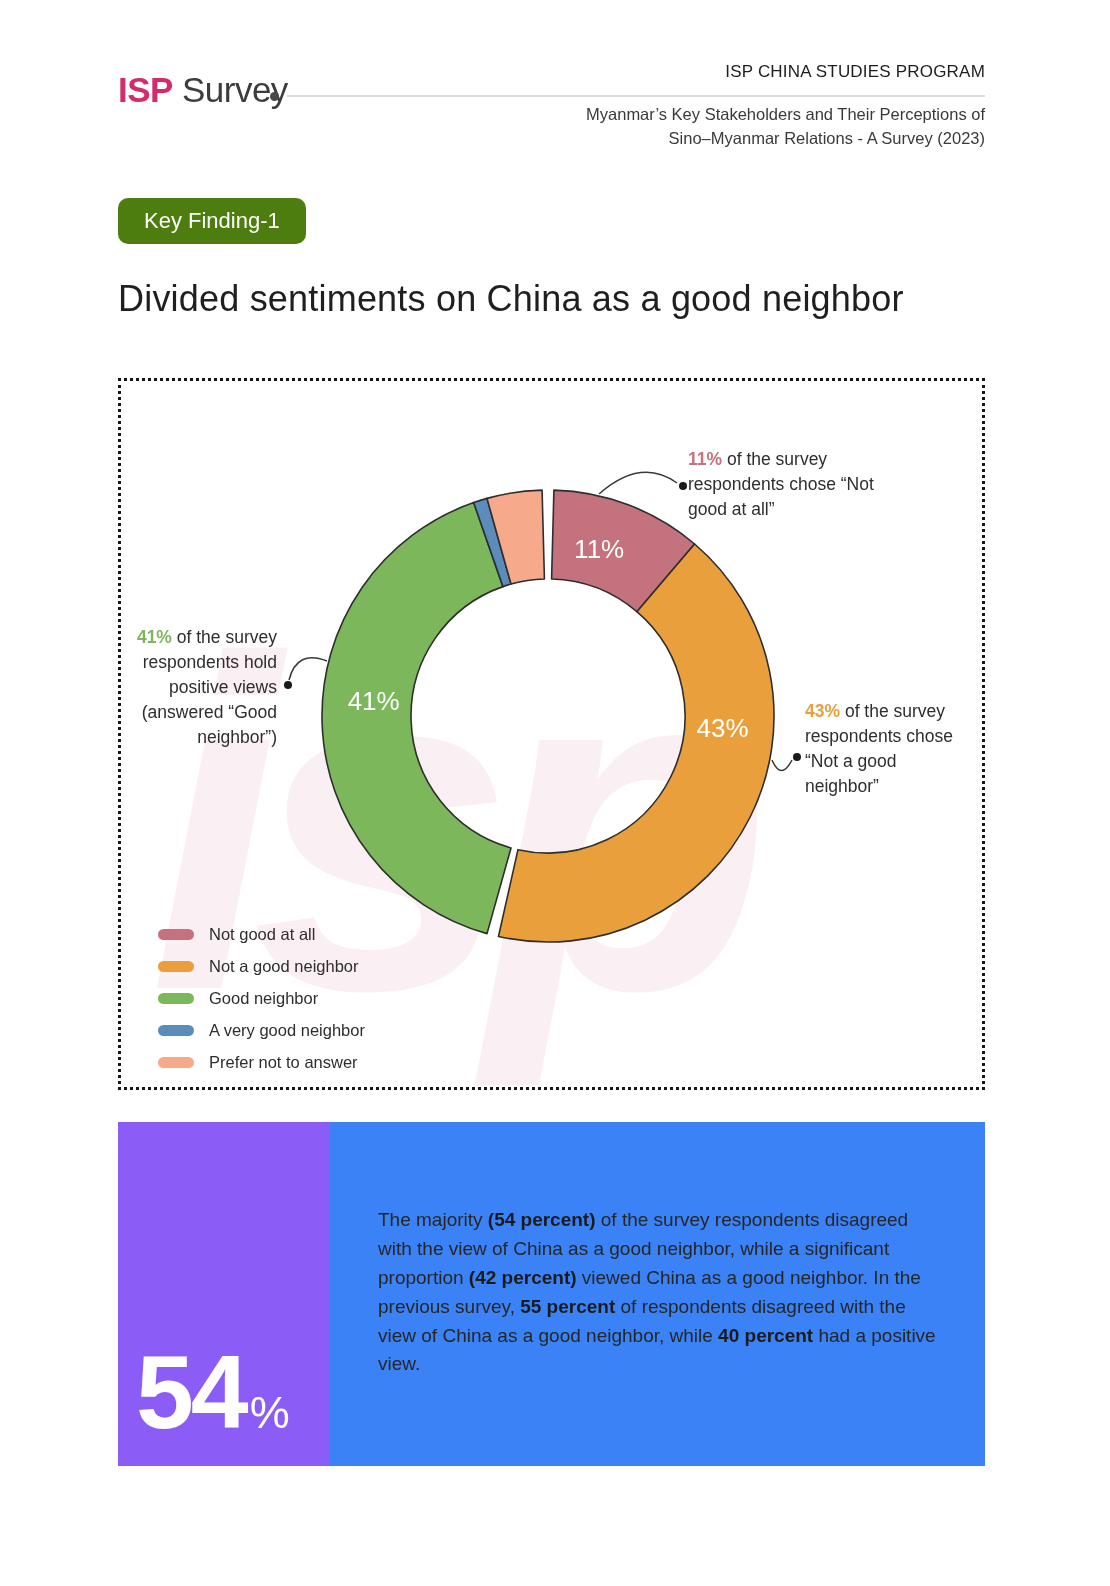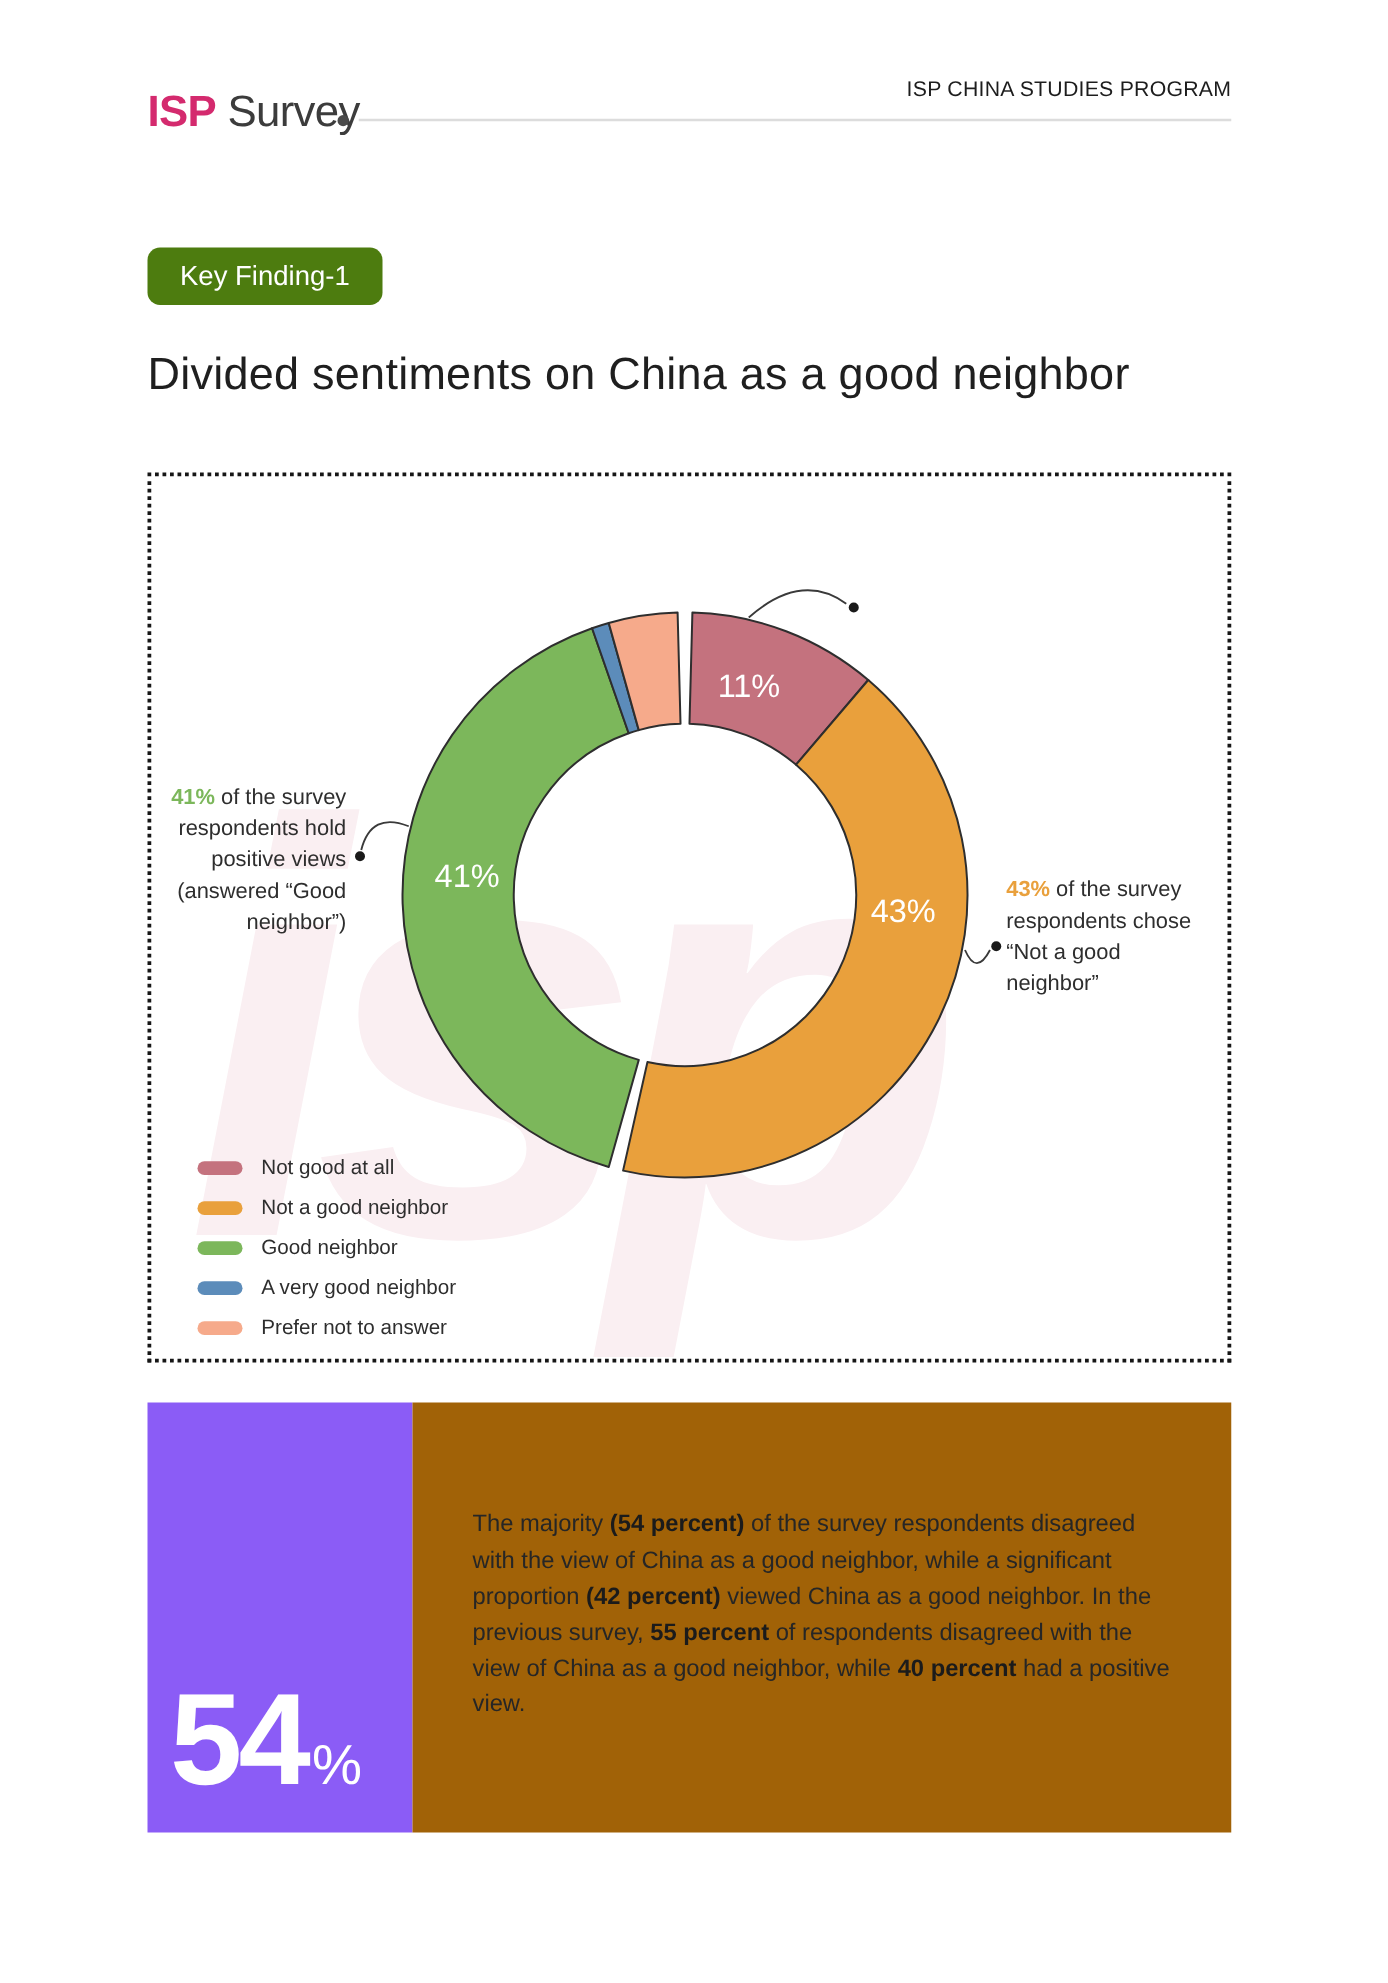--- a/index.html
+++ b/index.html
@@ -35,35 +35,39 @@
   .legend { position: absolute; left: 37px; top: 544px; z-index: 2; }
   .legend-row { display: flex; align-items: center; margin-bottom: 13px; }
   .legend-swatch { display: inline-block; width: 36px; height: 11px; border-radius: 6px; margin-right: 15px; flex: 0 0 auto; }
   .legend-label { font-size: 16.5px; color: #2e2e2e; }
 
   
   .stat-box { position: absolute; left: 118px; top: 1122px; width: 212px; height: 344px; }
   .stat-value { position: absolute; left: 18px; bottom: 14px; color: #ffffff; white-space: nowrap; }
   .stat-number { font-size: 104px; font-weight: 700; letter-spacing: -3px; }
   .stat-unit { font-size: 45px; font-weight: 400; margin-left: 4px; }
-  .summary-box { position: absolute; left: 330px; top: 1122px; width: 655px; height: 344px; background: #a16207; }
+  .summary-box { position: absolute; left: 330px; top: 1122px; width: 655px; height: 344px; background: #3b82f6; }
   .summary-text { position: absolute; left: 48px; top: 84px; width: 562px; font-size: 19px; line-height: 1.52; color: #262626; }
   .summary-text b { font-weight: 700; color: #1b1b1b; }
 </style>
 </head>
 <body>
 
 <div class="page">
 
   <div class="logo">
     <span class="logo-brand" style="color: rgb(212, 42, 110);">ISP</span><span class="logo-product">Survey</span>
   </div>
   <span class="logo-bullet"></span>
   <span class="header-line"></span>
   <div class="program">ISP CHINA STUDIES PROGRAM</div>
+  <div class="subtitle">
+    <span>Myanmar’s Key Stakeholders and Their Perceptions of</span><br>
+    <span>Sino–Myanmar Relations - A Survey (2023)</span>
+  </div>
 
   <div class="badge" style="background: #4d7c0f;">Key Finding-1</div>
   <h1 class="page-title">Divided sentiments on China as a good neighbor</h1>
 
   <div class="chart-box">
     <div class="watermark">isp</div>
 
     <svg id="donut-svg" class="chart-svg" width="861" height="706" viewBox="0 0 861 706">
       <g id="donut-group">
           <path d="M432.9159903175793,109.07744455552407 A226,226 0 0 1 573.5952157470688,162.9946433390217 L515.8652414041966,230.73126609489367 A137,137 0 0 0 430.58624191817864,198.04694647834864 Z" fill="#c4727e" stroke="#2e2e2e" stroke-width="1.6" stroke-linejoin="round"></path>
@@ -78,20 +82,21 @@
       <g id="leader-group" fill="none" stroke="#3a3a3a" stroke-width="1.5">
         <path d="M478,113 Q520,76 556,102"></path>
         <circle cx="562" cy="105" r="4" fill="#1a1a1a" stroke="none"></circle>
         <path d="M651,379 Q660,400 671,379"></path>
         <circle cx="676" cy="376" r="4" fill="#1a1a1a" stroke="none"></circle>
         <path d="M206,280 Q176,268 168,299"></path>
         <circle cx="167" cy="304" r="4" fill="#1a1a1a" stroke="none"></circle>
       </g>
     </svg>
 
+    <div class="annotation ann-0"><span class="pct" style="color: rgb(196, 114, 126);">11%</span><span class="ann-text"> of the survey respondents chose “Not good at all”</span></div>
     <div class="annotation ann-1"><span class="pct" style="color: rgb(233, 160, 60);">43%</span><span class="ann-text"> of the survey respondents chose “Not a good neighbor”</span></div>
     <div class="annotation ann-2"><span class="pct" style="color: rgb(124, 183, 91);">41%</span><span class="ann-text"> of the survey respondents hold positive views (answered “Good neighbor”)</span></div>
 
     <div class="legend">
         <div class="legend-row">
           <span class="legend-swatch" style="background: rgb(196, 114, 126);"></span>
           <span class="legend-label">Not good at all</span>
         </div>
         <div class="legend-row">
           <span class="legend-swatch" style="background: rgb(233, 160, 60);"></span>

